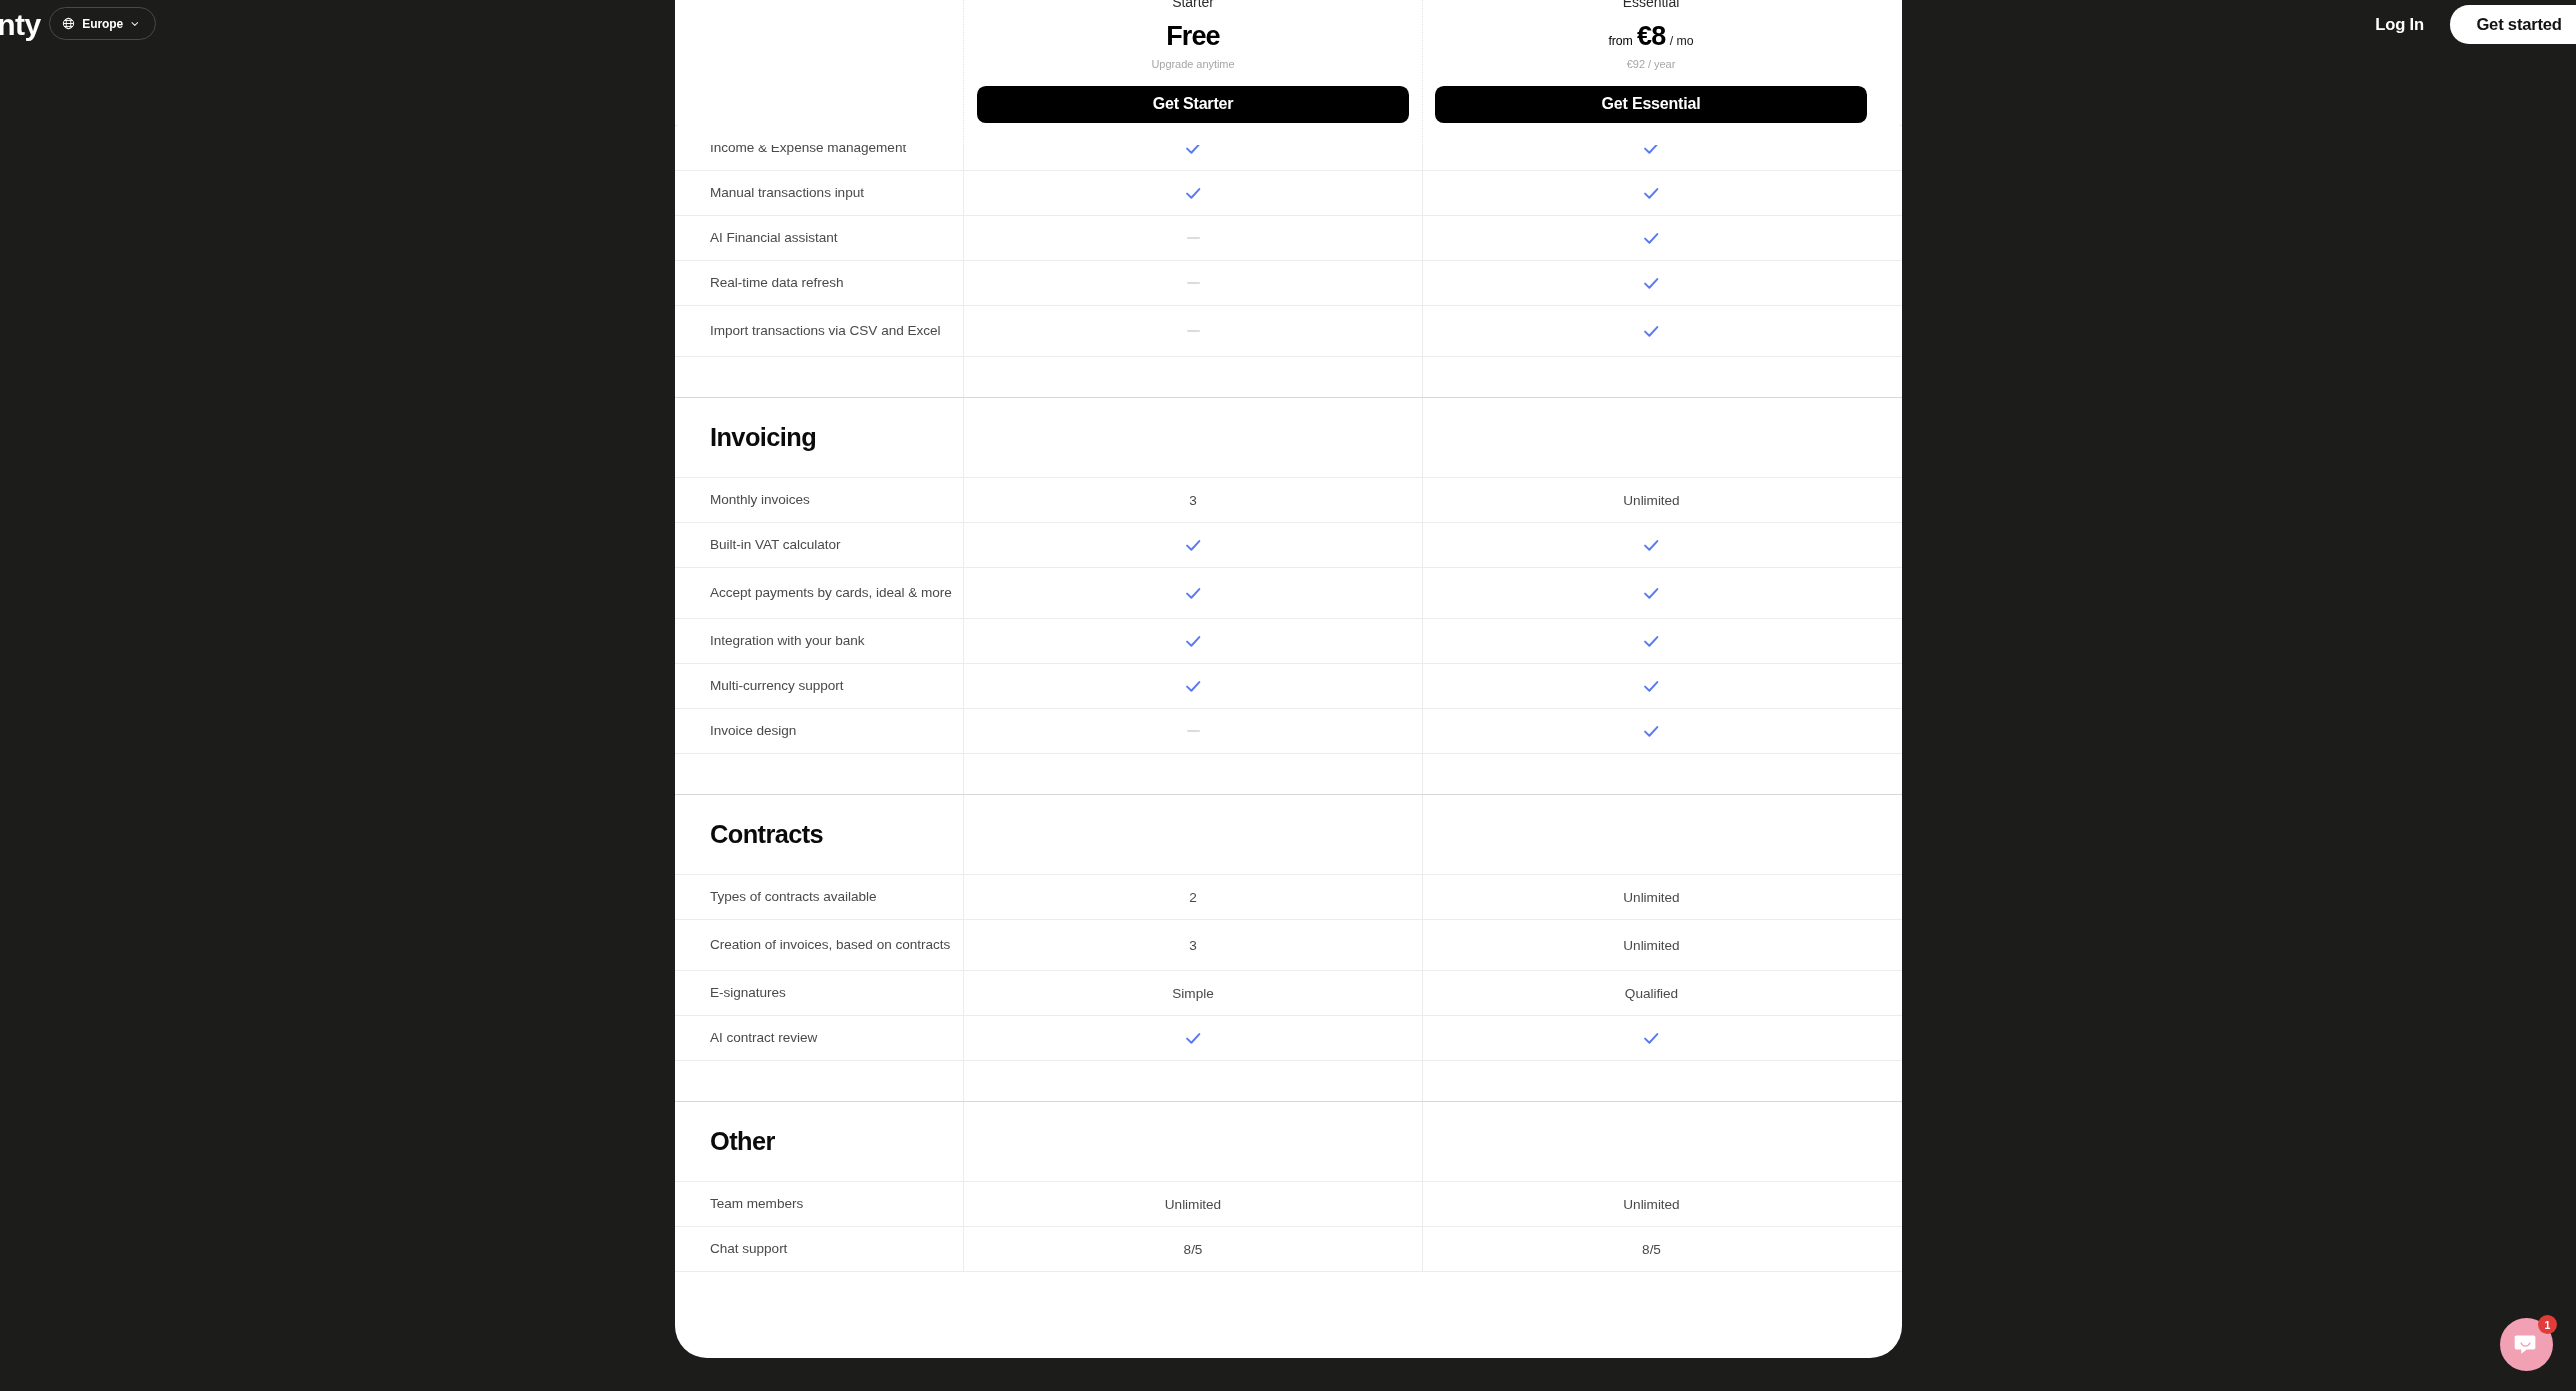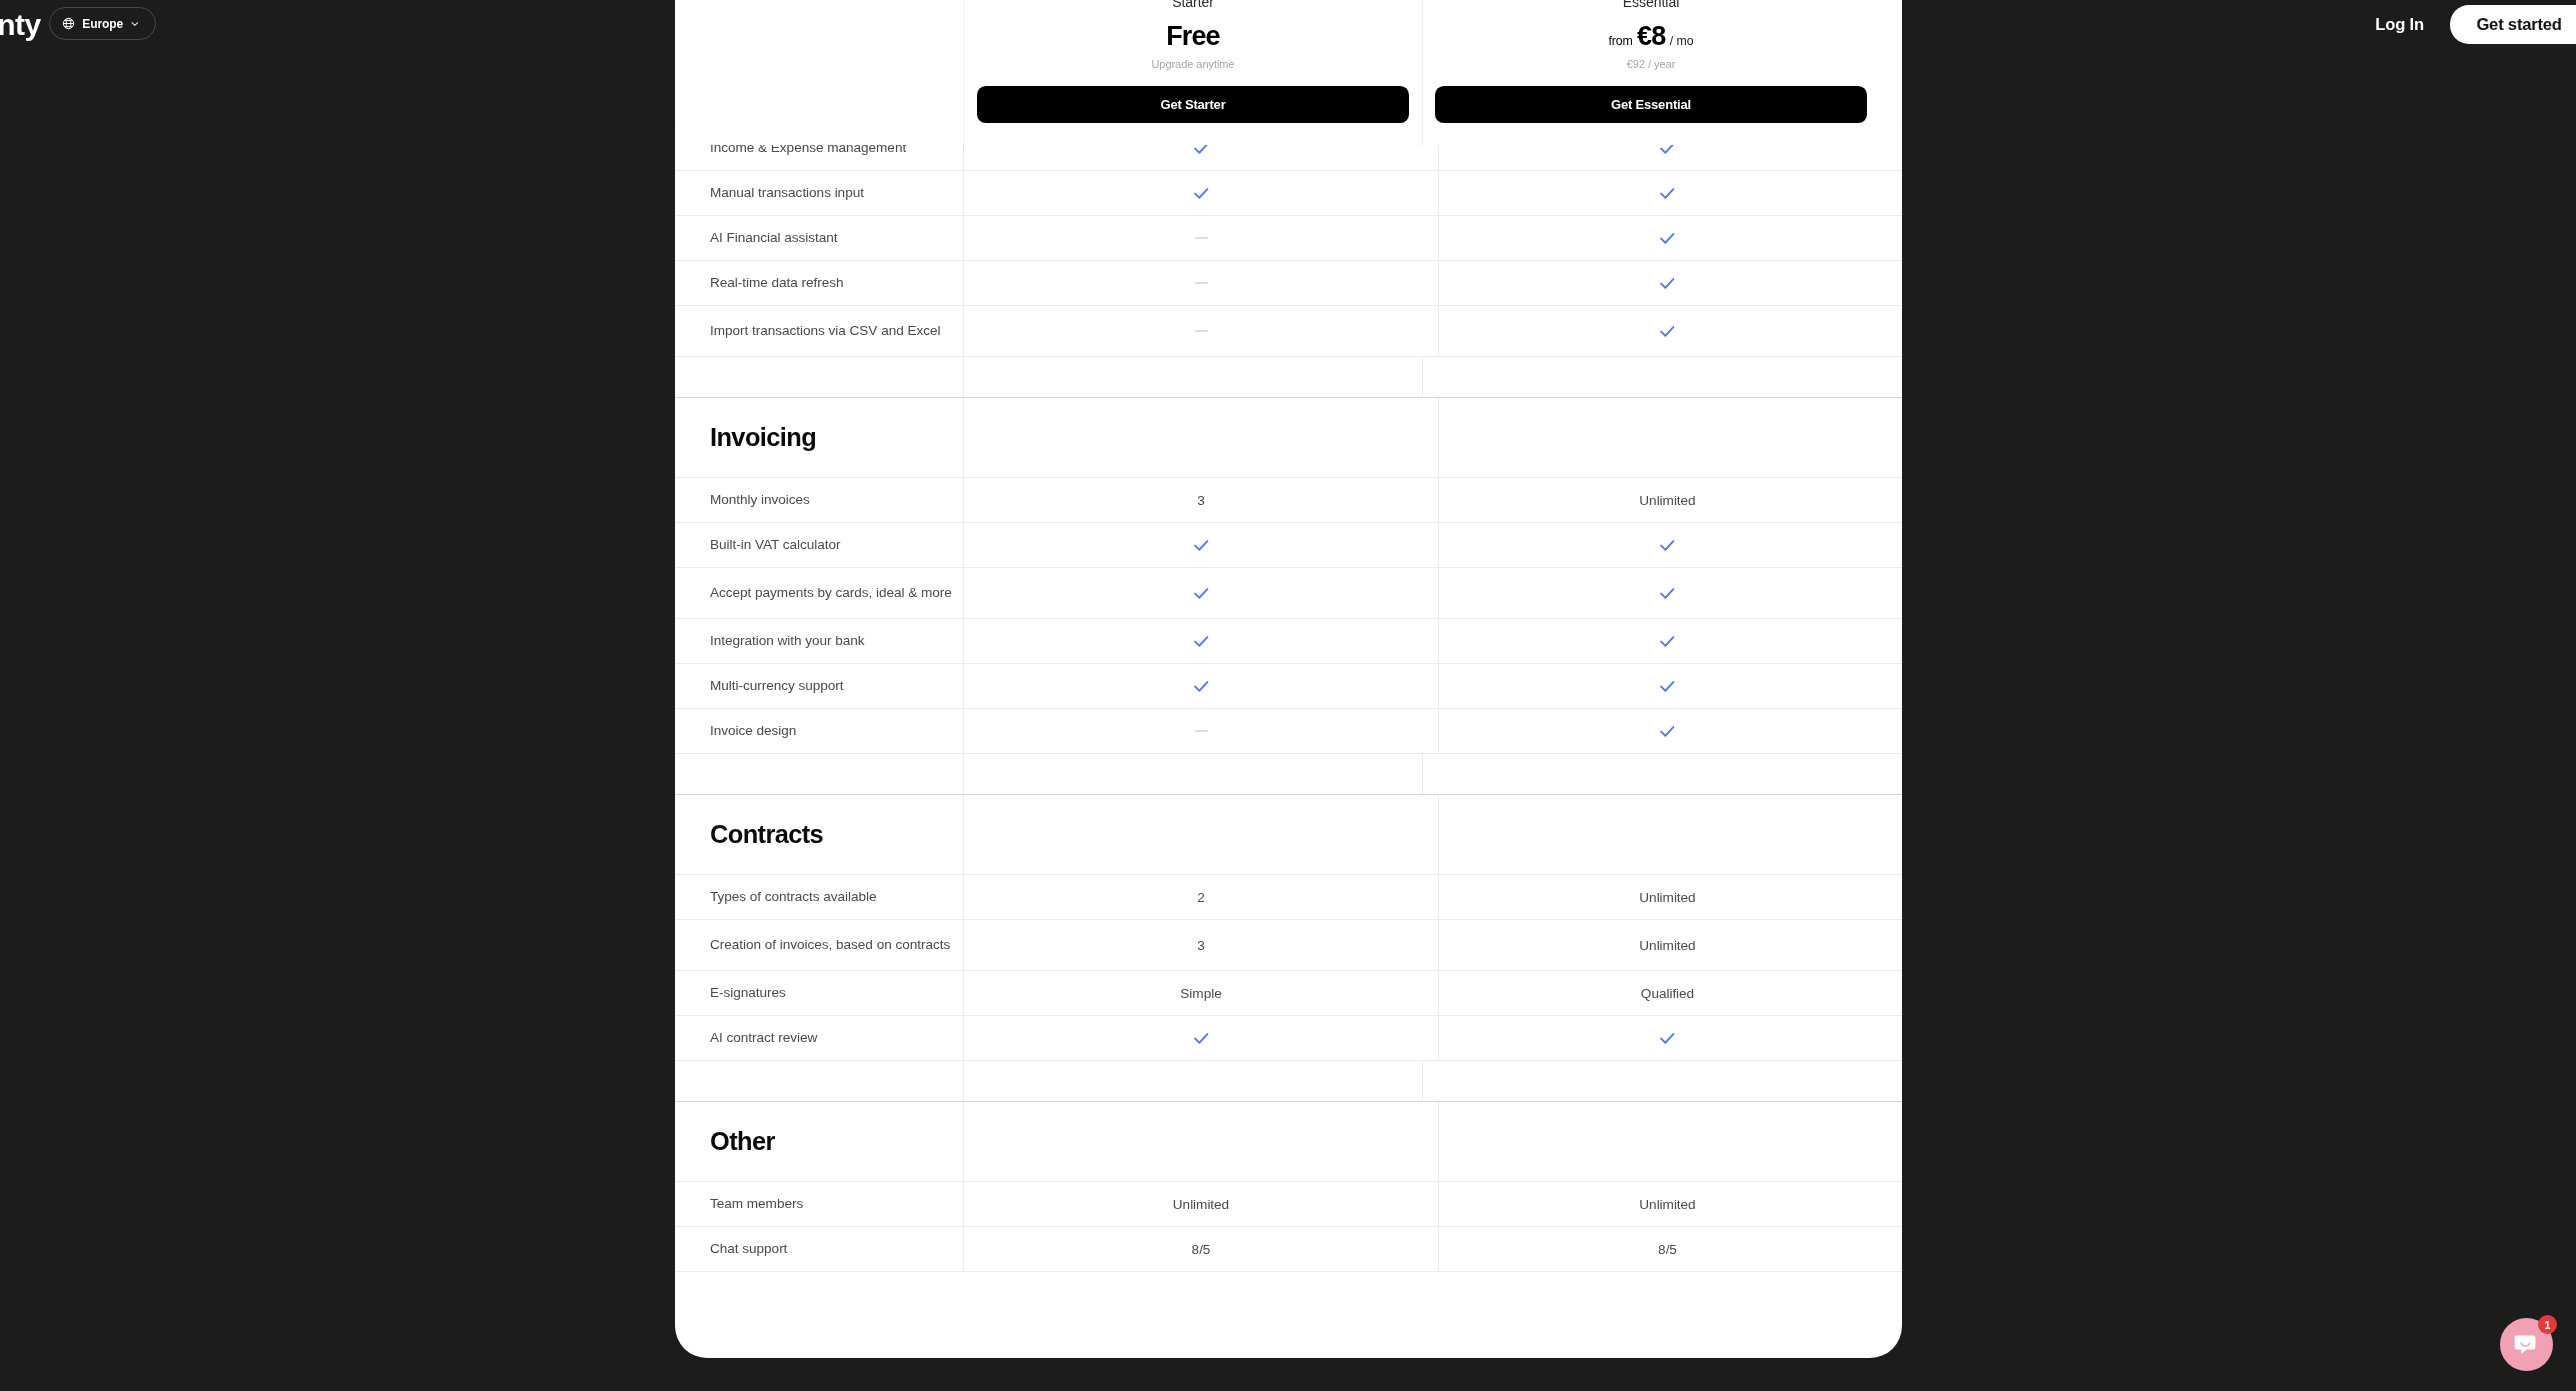--- a/index.html
+++ b/index.html
@@ -109,21 +109,20 @@
     position: absolute;
     left: 0;
     top: 421px;       
     width: 1227px;
   }
 
   .row {
     display: flex;
     width: 1335px;
     border-bottom: 0.9px solid #ececec;
-    gap: 8px;
   }
 
   .cell-feature {
     width: 289px;
     flex: 0 0 289px;
     padding: 0 0 0 35px;
     display: flex;
     align-items: center;
     border-right: 0.9px solid #ececec;
     color: #4a4a4a;
@@ -253,21 +252,21 @@
   }
   .plan-cta {
     margin-top: 16px;
     width: 432px;
     height: 37px;
     background: #000000;
     color: #ffffff;
     border: none;
     border-radius: 8.8px;
     font-family: inherit;
-    font-size: 13px;
+    font-size: 16px;
     font-weight: 700;
     letter-spacing: -0.2px;
     cursor: pointer;
   }
 
   
   .chat-widget {
     position: absolute;
     right: 23px;
     bottom: 20px;

